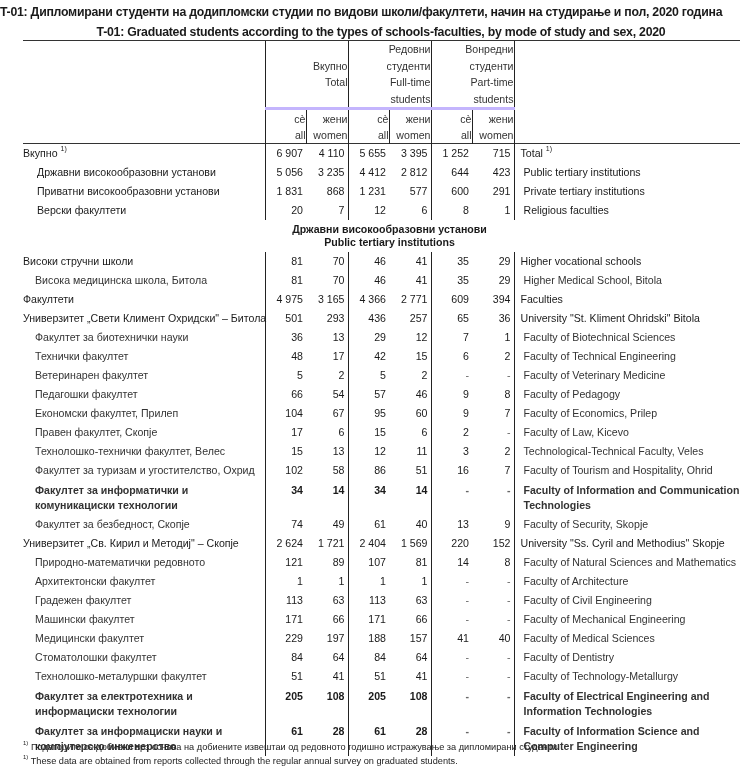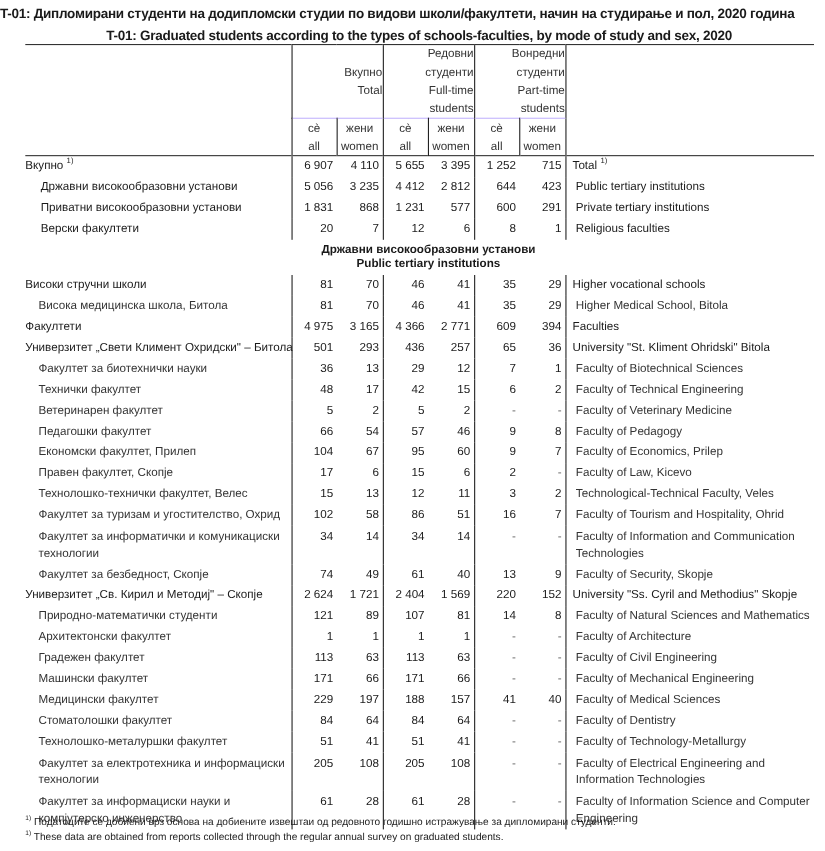--- a/index.html
+++ b/index.html
@@ -20,27 +20,27 @@
     }
     table.main td, table.main th { padding: 0; font-weight: normal; }
     col.c-mk { width: 242px; }
     col.c-n { width: 41px; }
     col.c-w { width: 42px; }
     col.c-en { width: 226px; }
 
     .top-rule td { border-top: 1.5px solid #333; height: 0; }
     .hdr-group td { height: 60px; vertical-align: middle; text-align: right; line-height: 16.5px; color: #333; }
     .hdr-sub td { height: 33px; text-align: center; line-height: 16px; color: #333; vertical-align: middle; }
-    .hdr-sub td.sub { border-top: 1px solid #c4b5fd; }
+    .hdr-sub td.sub { border-top: 3px solid #c4b5fd; text-align: right; }
     .vl { border-left: 1px solid #222; }
     .vr { border-right: 1px solid #222; }
     .bottom-rule td { border-top: 1.8px solid #333; height: 0; }
 
     tr.row td { height: 19px; vertical-align: top; line-height: 19px; }
-    tr.row.tall td { height: 35px; line-height: 15px; padding-top: 3px; box-sizing: border-box; }
+    tr.row.tall td { height: 35px; line-height: 15px; padding-top: 3px; box-sizing: border-box; font-weight: bold; }
     tr.row.tall td.num { line-height: 15px; }
     td.num { text-align: right; padding-right: 3px !important; white-space: nowrap; }
     td.mk { padding-left: 2px; white-space: nowrap; }
     td.en { padding-left: 6px !important; white-space: nowrap; }
     tr.row.tall td.mk, tr.row.tall td.en { white-space: normal; }
     .b td { font-weight: bold; }
     .ind td.mk { padding-left: 14px; }
     .ind td.en { padding-left: 9px !important; }
     .ind2 td.mk { padding-left: 12px; color: #333; }
     .ind2 td.en { padding-left: 9px !important; color: #333; }
@@ -298,21 +298,21 @@
         <td class="mk"><span>Универзитет „Св. Кирил и Методиј"  – Скопје</span></td>
         <td class="num vl">2 624</td>
         <td class="num vr">1 721</td>
         <td class="num ">2 404</td>
         <td class="num vr">1 569</td>
         <td class="num ">220</td>
         <td class="num vr">152</td>
         <td class="en"><span>University "Ss. Cyril and Methodius" Skopje</span></td>
       </tr>
       <tr class="row ind2">
-        <td class="mk"><span>Природно-математички студенти</span></td>
+        <td class="mk"><span>Природно-математички редовното</span></td>
         <td class="num vl">121</td>
         <td class="num vr">89</td>
         <td class="num ">107</td>
         <td class="num vr">81</td>
         <td class="num ">14</td>
         <td class="num vr">8</td>
         <td class="en"><span>Faculty of Natural Sciences and Mathematics</span></td>
       </tr>
       <tr class="row ind2">
         <td class="mk"><span>Архитектонски факултет</span></td>

